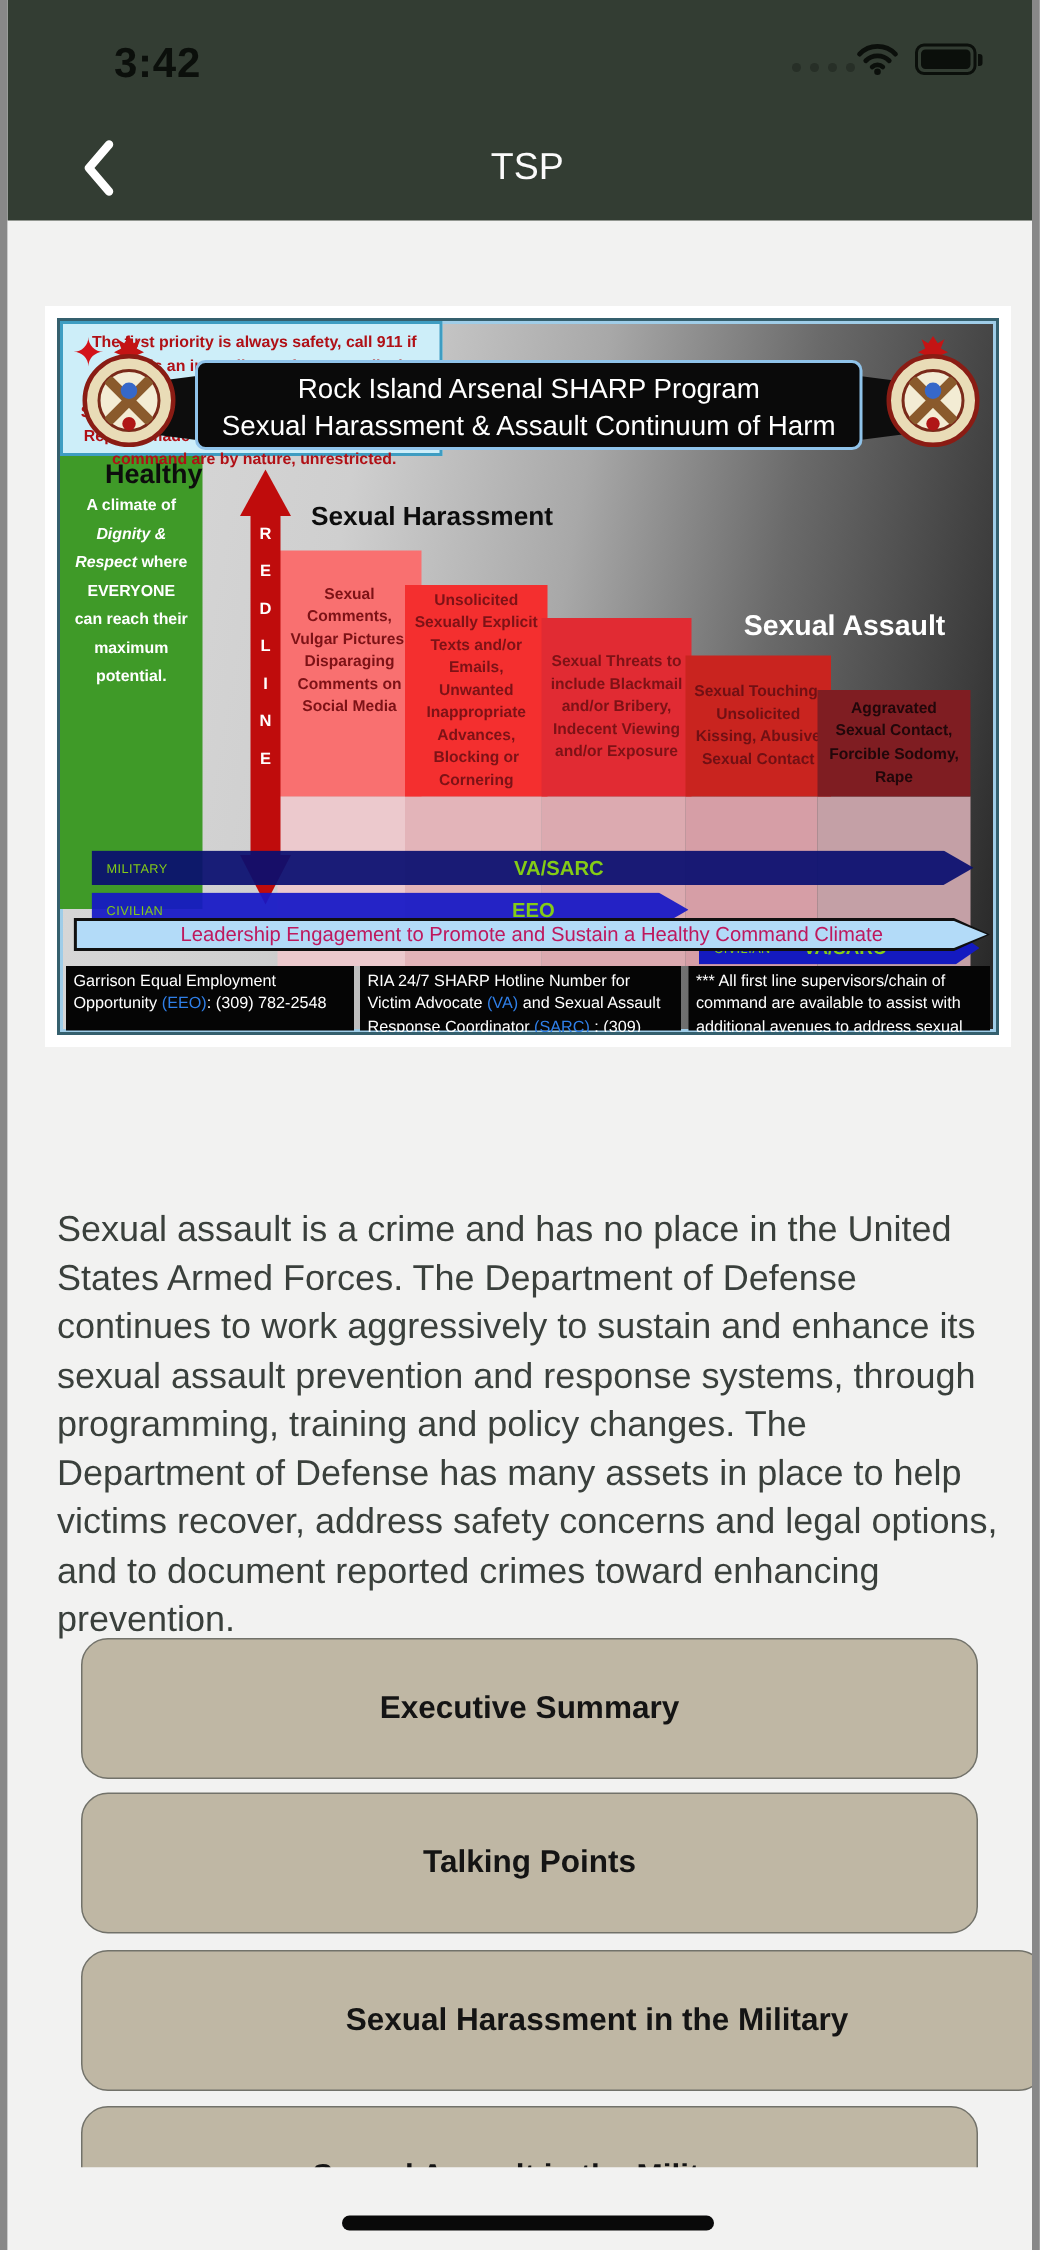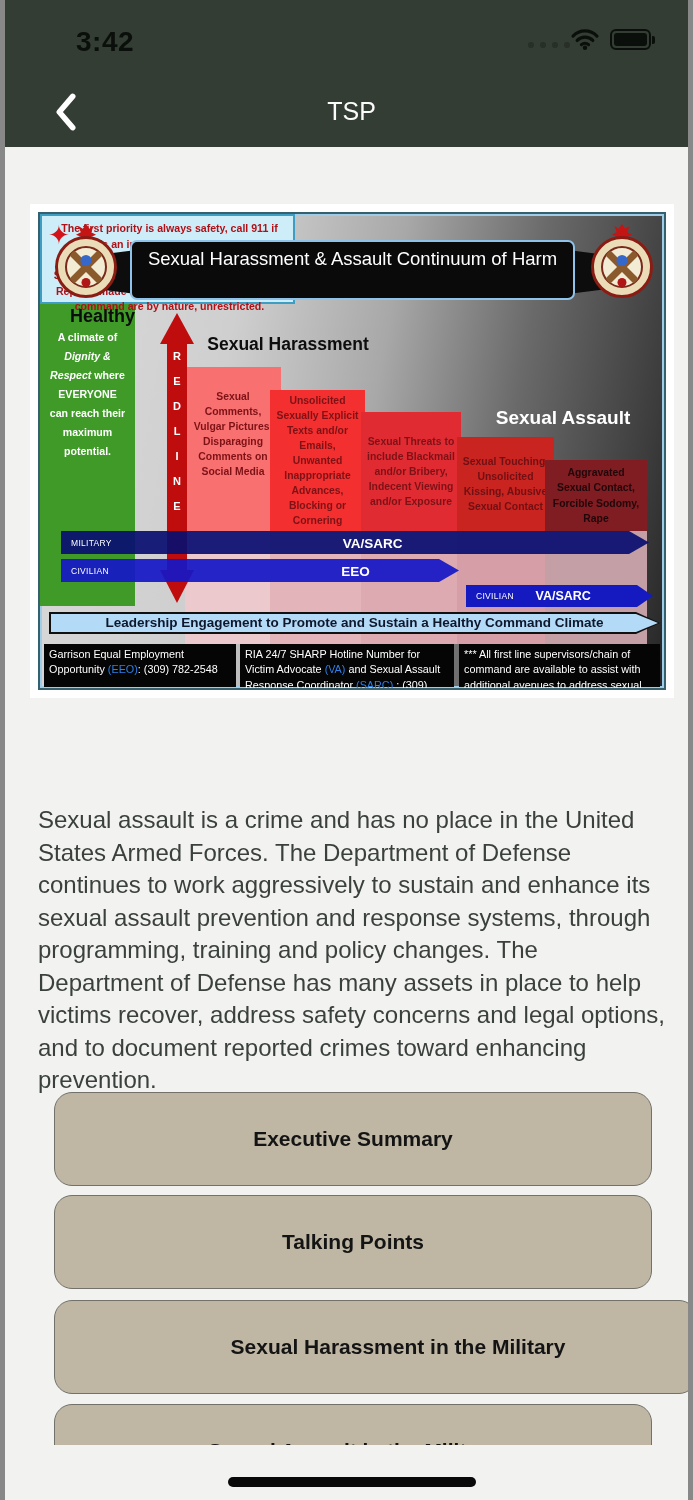--- a/index.html
+++ b/index.html
@@ -76,32 +76,32 @@
   
   .arrow-part{position:absolute;z-index:7;}
   .a-up{left:120px;top:99px;width:0;height:0;border-left:17px solid transparent;border-right:17px solid transparent;border-bottom:31px solid #bf0c0c;}
   .a-shaft{left:127px;top:128px;width:20px;height:229px;background:#bf0c0c;}
   .a-down{left:120px;top:356px;width:0;height:0;border-left:17px solid transparent;border-right:17px solid transparent;border-top:33px solid #bf0c0c;}
   .redline{position:absolute;width:20px;text-align:center;color:#fff;font-size:11px;font-weight:700;
            line-height:25px;white-space:pre-line;z-index:8;}
   .rl-top{left:127px;top:130px;} .rl-bot{left:127px;top:205px;}
 
   
-  .bar{position:absolute;color:#ffffff;z-index:8;clip-path:polygon(0 0,calc(100% - 20px) 0,100% 50%,calc(100% - 20px) 100%,0 100%);}
+  .bar{position:absolute;color:#84cc16;z-index:8;clip-path:polygon(0 0,calc(100% - 20px) 0,100% 50%,calc(100% - 20px) 100%,0 100%);margin-top:36px;}
   .bar .tag{position:absolute;left:10px;top:50%;transform:translateY(-50%);font-size:8.5px;letter-spacing:.3px;}
   .bar .val{position:absolute;top:50%;transform:translate(-50%,-50%);font-weight:700;font-size:13.5px;}
   .bar-mil{left:21px;top:317px;width:588px;height:23px;background:rgba(10,15,112,.93);}
   .bar-civ{left:21px;top:345px;width:398px;height:23px;background:rgba(22,24,198,.93);}
   .bar-civ2{left:426px;top:371px;width:187px;height:22px;background:#141ac0;clip-path:polygon(0 0,calc(100% - 16px) 0,100% 50%,calc(100% - 16px) 100%,0 100%);}
 
   
   .lead{position:absolute;left:9px;top:398px;width:611px;height:22px;z-index:9;background:#101010;
         clip-path:polygon(0 0,calc(100% - 24px) 0,100% 50%,calc(100% - 24px) 100%,0 100%);}
   .lead .inner{position:absolute;inset:2px;background:#b3dbf8;clip-path:polygon(0 0,calc(100% - 22px) 0,100% 50%,calc(100% - 22px) 100%,0 100%);
-        color:#0f172a;font-weight:700;font-size:13.5px;text-align:center;line-height:18px;}
+        color:#be185d;font-weight:400;font-size:13.5px;text-align:center;line-height:18px;}
 
   
   .fbox{position:absolute;top:430px;height:43px;background:#050505;color:#fff;z-index:10;
         font-size:10.8px;line-height:1.42;padding:3px 5px;}
   .fbox .blue{color:#2f7fe8;}
   .f1{left:4px;width:192px;} .f2{left:200px;width:214px;} .f3{left:419px;width:201px;}
 
   
   .page-heading{position:absolute;left:0;top:600px;width:100%;text-align:center;
                 font-size:35px;font-weight:400;color:#3b413d;letter-spacing:.2px;}
@@ -152,20 +152,21 @@
 
   <div class="scroll">
 
     <div class="card">
       <div class="graphic">
 
         <div class="tail left"></div>
         <div class="tail right"></div>
 
         <div class="banner">
+          <div>Rock Island Arsenal SHARP Program</div>
           <div>Sexual Harassment &amp; Assault Continuum of Harm</div>
         </div>
 
         <div class="logo left">
           <span class="flame"></span>
           <span class="ring">
               <span class="cannon c1"></span>
               <span class="cannon c2"></span>
               <span class="ball"></span>
               <span class="blob"></span>

